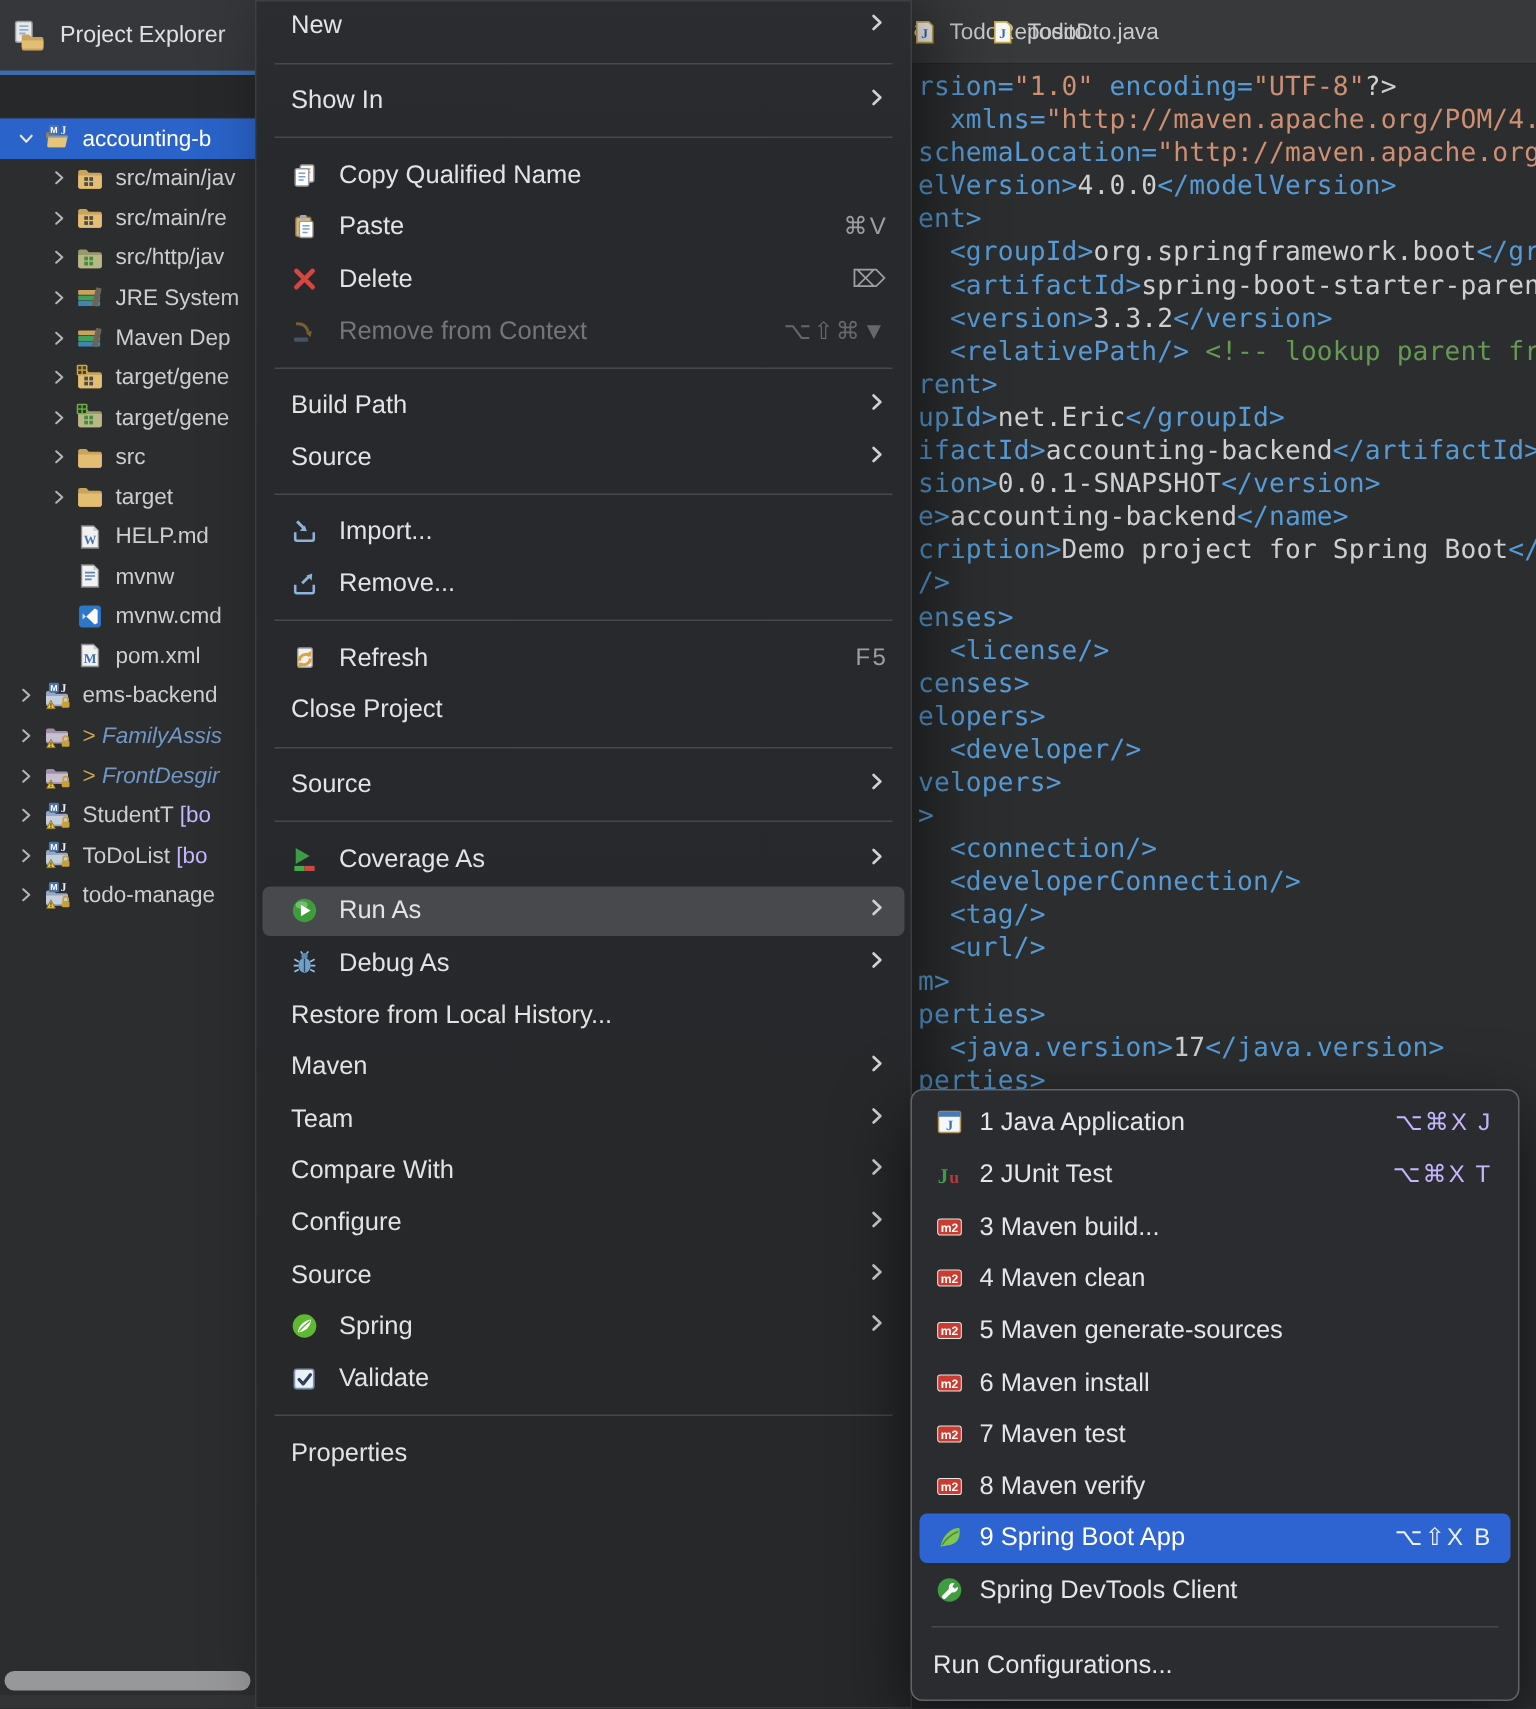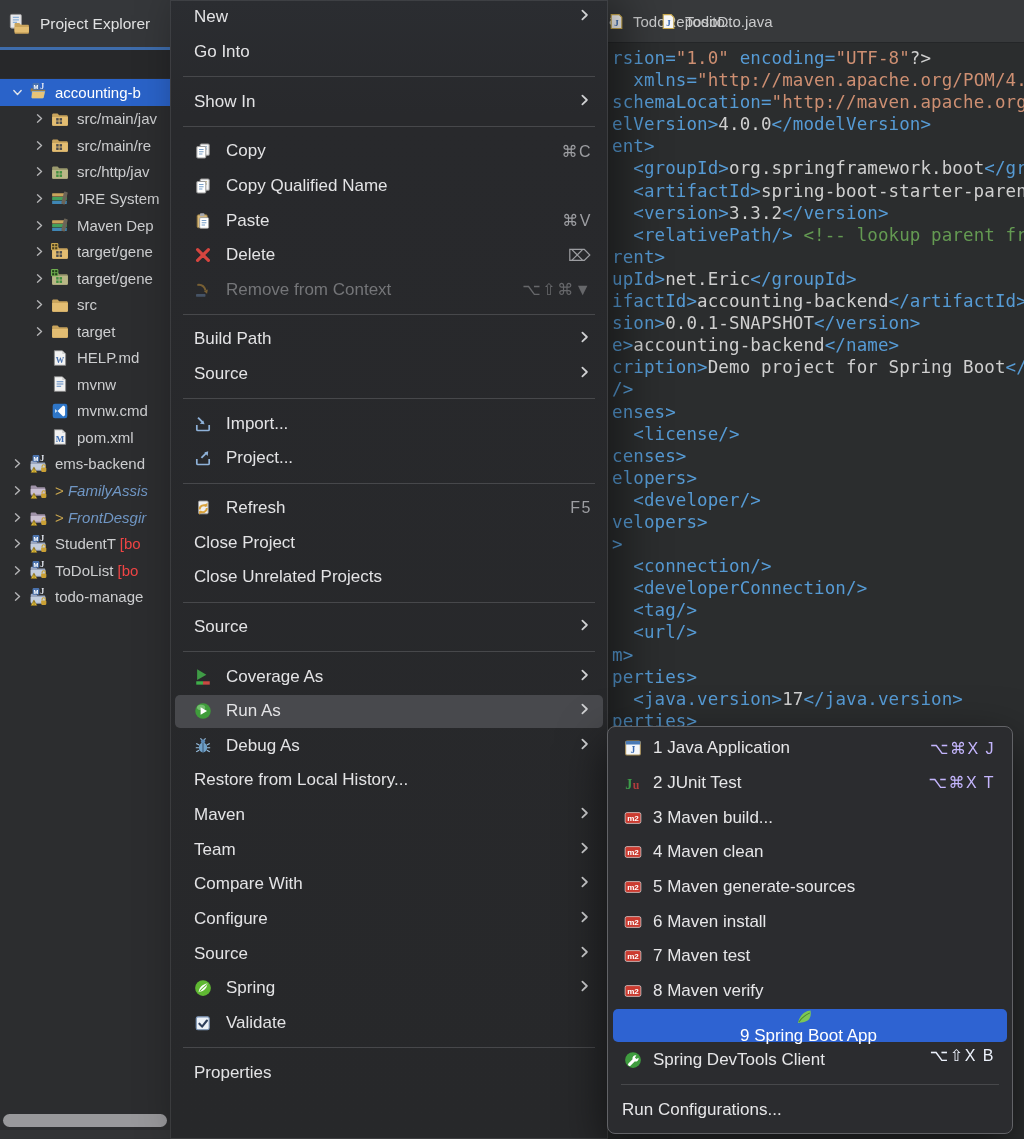--- a/index.html
+++ b/index.html
@@ -20,21 +20,21 @@
   .tab-underline{height:3px;width:100%;}
   .panel-toolbar{height:28px;background:#27282a;}
   .tree{position:absolute;top:79px;left:0;width:100%;}
   .trow{height:26.55px;display:flex;align-items:center;color:#cdced0;font-size:15px;white-space:nowrap;}
   .trow.sel{color:#ffffff;}
   .tchev{width:22px;min-width:22px;display:flex;justify-content:center;}
   .tchev svg{width:13px;height:13px;}
   .ticon{width:20px;min-width:20px;height:18px;margin-right:7px;}
   .ticon svg{width:18px;height:18px;}
   .tlabel .pre{color:#c8a54e;}
-  .tlabel .suf{color:#ef4444;}
+  .tlabel .suf{color:#c4b5fd;}
   .trow.dim .main-label{color:#7097c5;font-style:italic;}
   .hscroll{position:absolute;top:1114px;left:3px;width:164px;height:13px;border-radius:6.5px;background:#98989b;z-index:2;}
   .panel-bottom{position:absolute;bottom:0;left:0;width:608px;height:9px;background:#333436;}
 
   
   .editor{position:absolute;left:608px;top:0;width:416px;height:1139px;background:#2b2d2e;z-index:1;}
   .tabbar{position:relative;height:42px;background:#37393b;border-bottom:1px solid #242628;}
   .tab-frag{position:absolute;left:1px;top:11px;color:#c9cacb;font-size:15px;}
   .tab{position:absolute;top:0;height:42px;display:flex;align-items:center;gap:8px;color:#c9cacb;font-size:15px;}
   .tab .icn svg{width:17px;height:17px;}
@@ -67,21 +67,21 @@
 
   
   .smenu{position:absolute;left:607px;top:726px;width:406px;z-index:6;
     background:#2b2c2f;border:1px solid #626367;border-radius:8px;
     box-shadow:0 16px 48px rgba(0,0,0,.6);padding:4px 0 6px;box-sizing:border-box;}
   .si{position:relative;height:34.65px;display:flex;align-items:center;padding:0 17px 0 14px;
     color:#e6e6e8;font-size:17px;white-space:nowrap;}
   .si .micon{width:22px;min-width:22px;margin-right:9px;}
   .si .micon svg{width:18px;height:18px;}
   .si .mshort{margin-left:auto;color:#c4b5fd;font-size:16px;letter-spacing:1.5px;}
-  .si.sel{color:#ffffff;flex-direction:column;}
+  .si.sel{color:#ffffff;}
   .si.sel::before{content:"";position:absolute;left:5px;right:5px;top:1px;bottom:1px;background:#2e63d2;border-radius:5px;z-index:-1;}
   .si.sel .mshort{color:#edf2fc;}
 </style>
 </head>
 <body>
 
 <div class="panel">
   <div class="panel-header">
     <span class="icn">
         <svg viewBox="0 0 16 16">
@@ -486,47 +486,28 @@
   <div class="code"><div class="cline"><span class="tag">rsion=</span><span class="str">"1.0"</span><span class="pl"> </span><span class="tag">encoding=</span><span class="str">"UTF-8"</span><span class="pl">?&gt;</span></div><div class="cline"><span class="tag">  xmlns=</span><span class="str">"http://maven.apache.org/POM/4.0.0"</span></div><div class="cline"><span class="tag">schemaLocation=</span><span class="str">"http://maven.apache.org/POM/4.0.0"</span></div><div class="cline"><span class="tag">elVersion&gt;</span><span class="pl">4.0.0</span><span class="tag">&lt;/modelVersion&gt;</span></div><div class="cline"><span class="tag">ent&gt;</span></div><div class="cline"><span class="tag">  &lt;groupId&gt;</span><span class="pl">org.springframework.boot</span><span class="tag">&lt;/groupId&gt;</span></div><div class="cline"><span class="tag">  &lt;artifactId&gt;</span><span class="pl">spring-boot-starter-parent</span></div><div class="cline"><span class="tag">  &lt;version&gt;</span><span class="pl">3.3.2</span><span class="tag">&lt;/version&gt;</span></div><div class="cline"><span class="tag">  &lt;relativePath/&gt;</span><span class="pl"> </span><span class="cm">&lt;!-- lookup parent from repository --&gt;</span></div><div class="cline"><span class="tag">rent&gt;</span></div><div class="cline"><span class="tag">upId&gt;</span><span class="pl">net.Eric</span><span class="tag">&lt;/groupId&gt;</span></div><div class="cline"><span class="tag">ifactId&gt;</span><span class="pl">accounting-backend</span><span class="tag">&lt;/artifactId&gt;</span></div><div class="cline"><span class="tag">sion&gt;</span><span class="pl">0.0.1-SNAPSHOT</span><span class="tag">&lt;/version&gt;</span></div><div class="cline"><span class="tag">e&gt;</span><span class="pl">accounting-backend</span><span class="tag">&lt;/name&gt;</span></div><div class="cline"><span class="tag">cription&gt;</span><span class="pl">Demo project for Spring Boot</span><span class="tag">&lt;/description&gt;</span></div><div class="cline"><span class="tag">/&gt;</span></div><div class="cline"><span class="tag">enses&gt;</span></div><div class="cline"><span class="tag">  &lt;license/&gt;</span></div><div class="cline"><span class="tag">censes&gt;</span></div><div class="cline"><span class="tag">elopers&gt;</span></div><div class="cline"><span class="tag">  &lt;developer/&gt;</span></div><div class="cline"><span class="tag">velopers&gt;</span></div><div class="cline"><span class="tag">&gt;</span></div><div class="cline"><span class="tag">  &lt;connection/&gt;</span></div><div class="cline"><span class="tag">  &lt;developerConnection/&gt;</span></div><div class="cline"><span class="tag">  &lt;tag/&gt;</span></div><div class="cline"><span class="tag">  &lt;url/&gt;</span></div><div class="cline"><span class="tag">m&gt;</span></div><div class="cline"><span class="tag">perties&gt;</span></div><div class="cline"><span class="tag">  &lt;java.version&gt;</span><span class="pl">17</span><span class="tag">&lt;/java.version&gt;</span></div><div class="cline"><span class="tag">perties&gt;</span></div></div>
 </div>
 
 <div class="cmenu">
     <div class="mi">
       <span class="mlabel">New</span>
       <span class="marrow"><svg viewBox="0 0 16 16">
           <path d="M5 3l5.2 5L5 13" fill="none" stroke="#d0d1d3" stroke-width="2" stroke-linecap="round" stroke-linejoin="round"></path>
         </svg></span>
     </div>
-    <div class="mi">
-      <span class="mlabel">Go Into</span>
-    </div>
     <div class="msep"></div>
     <div class="mi">
       <span class="mlabel">Show In</span>
       <span class="marrow"><svg viewBox="0 0 16 16">
           <path d="M5 3l5.2 5L5 13" fill="none" stroke="#d0d1d3" stroke-width="2" stroke-linecap="round" stroke-linejoin="round"></path>
         </svg></span>
     </div>
     <div class="msep"></div>
-    <div class="mi">
-      <span class="icn micon">
-        <svg viewBox="0 0 16 16">
-          <rect x="5.5" y="1.8" width="8" height="10" rx="1" fill="#f5f5f5" stroke="#9a9a9a" stroke-width=".9"></rect>
-          <g stroke="#7aa0c8" stroke-width=".9">
-            <path d="M7.5 4.2h4M7.5 6.2h4"></path>
-          </g>
-          <rect x="2.5" y="4" width="8" height="10.2" rx="1" fill="#fff" stroke="#9a9a9a" stroke-width=".9"></rect>
-          <g stroke="#7aa0c8" stroke-width=".9">
-            <path d="M4.5 6.7h4M4.5 8.7h4M4.5 10.7h3"></path>
-          </g>
-        </svg>
-      </span>
-      <span class="mlabel">Copy</span>
-      <span class="mshort">⌘C</span>
-    </div>
     <div class="mi">
       <span class="icn micon">
         <svg viewBox="0 0 16 16">
           <rect x="5.5" y="1.8" width="8" height="10" rx="1" fill="#f5f5f5" stroke="#9a9a9a" stroke-width=".9"></rect>
           <g stroke="#b5a468" stroke-width=".9">
             <path d="M7.5 4.2h4M7.5 6.2h4"></path>
           </g>
           <rect x="2.5" y="4" width="8" height="10.2" rx="1" fill="#fff" stroke="#9a9a9a" stroke-width=".9"></rect>
           <g stroke="#7aa0c8" stroke-width=".9">
             <path d="M4.5 6.7h4M4.5 8.7h4M4.5 10.7h3"></path>
@@ -594,41 +575,38 @@
       <span class="mlabel">Import...</span>
     </div>
     <div class="mi">
       <span class="icn micon">
         <svg viewBox="0 0 16 16">
           <path d="M2.5 8.8v4c0 .6.4 1 1 1h9c.6 0 1-.4 1-1v-4" fill="none" stroke="#8fb2d9" stroke-width="1.5"></path>
           <path d="M6.6 7.9l4.2-4.2" stroke="#8fb2d9" stroke-width="1.7"></path>
           <path d="M12.6 2l-.4 4.2-3-3z" fill="#8fb2d9"></path>
         </svg>
       </span>
-      <span class="mlabel">Project...</span>
+      <span class="mlabel">Remove...</span>
     </div>
     <div class="msep"></div>
     <div class="mi">
       <span class="icn micon">
         <svg viewBox="0 0 16 16">
           <rect x="4" y="1.8" width="8.6" height="11.4" rx="1" fill="#f0f0f0" stroke="#9a9a9a" stroke-width=".8"></rect>
           <path d="M5 9.3a3.7 3.7 0 0 1 6.1-2.8" fill="none" stroke="#d9a23c" stroke-width="1.7"></path>
           <path d="M12 3.6l-.3 3.3-3-1.5z" fill="#d9a23c"></path>
           <path d="M11.4 8a3.7 3.7 0 0 1-6.1 2.8" fill="none" stroke="#d9a23c" stroke-width="1.7"></path>
           <path d="M4.4 13.7l.3-3.3 3 1.5z" fill="#d9a23c"></path>
         </svg>
       </span>
       <span class="mlabel">Refresh</span>
       <span class="mshort">F5</span>
     </div>
     <div class="mi">
       <span class="mlabel">Close Project</span>
-    </div>
-    <div class="mi">
-      <span class="mlabel">Close Unrelated Projects</span>
     </div>
     <div class="msep"></div>
     <div class="mi">
       <span class="mlabel">Source</span>
       <span class="marrow"><svg viewBox="0 0 16 16">
           <path d="M5 3l5.2 5L5 13" fill="none" stroke="#d0d1d3" stroke-width="2" stroke-linecap="round" stroke-linejoin="round"></path>
         </svg></span>
     </div>
     <div class="msep"></div>
     <div class="mi">

